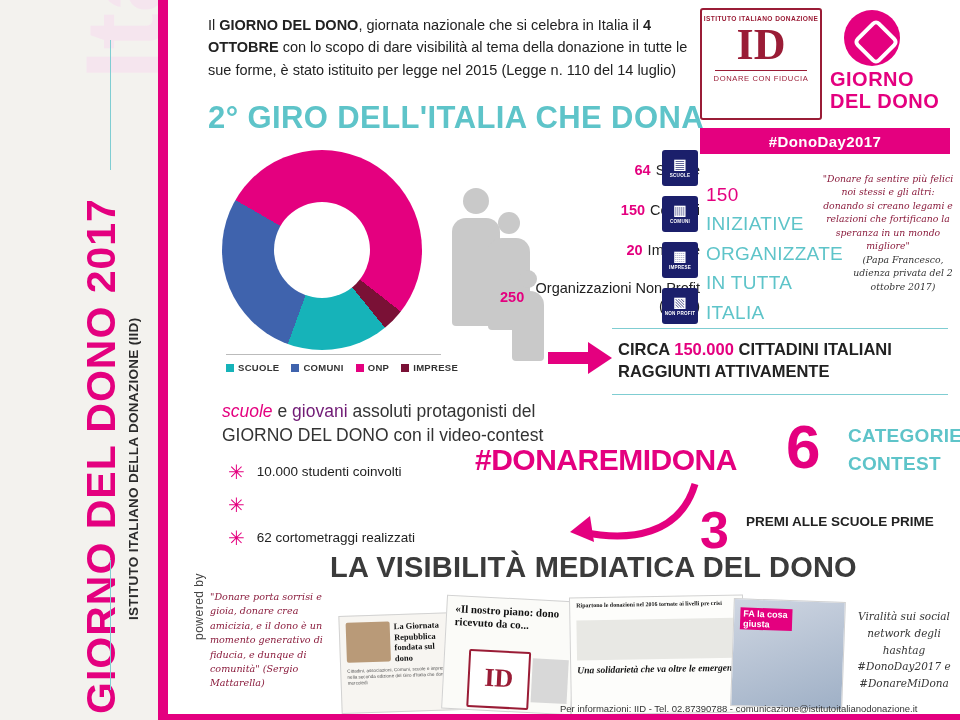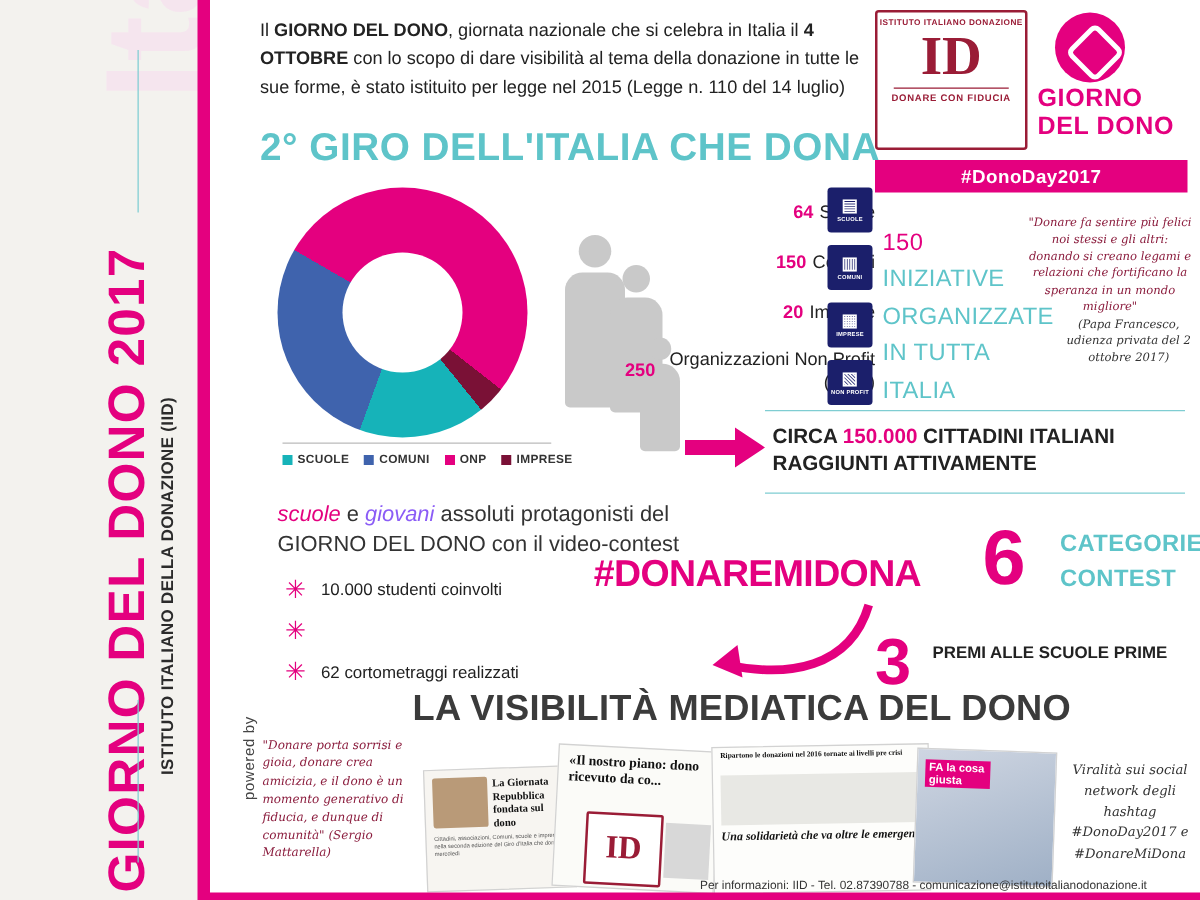--- a/index.html
+++ b/index.html
@@ -57,21 +57,21 @@
     position:absolute;left:700px;top:8px;width:250px;height:120px;
   }
   #iid-logo{
     position:absolute;left:0;top:0;width:122px;height:112px;
     border:2px solid #9a1c36;border-radius:3px;background:#fff;
     text-align:center;box-sizing:border-box;
   }
   #iid-logo .t{font-size:6.6px;font-weight:bold;color:#9a1c36;letter-spacing:.4px;margin-top:5px;}
   #iid-logo .id{font-size:44px;font-weight:bold;color:#9a1c36;line-height:46px;font-family:"Liberation Serif",serif;}
   #iid-logo .hr{width:92px;height:1px;background:#9a1c36;margin:2px auto 3px;}
-  #iid-logo .b{font-size:7.6px;font-weight:bold;color:#9a1c36;letter-spacing:.6px;}
+  #iid-logo .b{font-size:7.6px;font-weight:normal;color:#9a1c36;letter-spacing:.6px;}
   #gdd-logo{
     position:absolute;left:130px;top:0;width:118px;height:112px;
   }
   #gdd-logo .mark{
     position:absolute;left:14px;top:2px;width:56px;height:56px;border-radius:50%;
     background:#e4007f;
   }
   #gdd-logo .mark:after{
     content:"";position:absolute;left:15px;top:15px;width:26px;height:26px;
     border:4px solid #fff;border-radius:6px;transform:rotate(45deg);
@@ -152,21 +152,21 @@
   }
   #circa .n{color:#e4007f;}
   #circa .hr{position:absolute;left:-6px;top:-10px;width:336px;height:1px;background:#7fcdd2;}
   #circa .hr2{position:absolute;left:-6px;top:56px;width:336px;height:1px;background:#7fcdd2;}
   
   #scuole-txt{
     position:absolute;left:222px;top:400px;width:390px;
     font-size:17.5px;color:#333;line-height:1.35;
   }
   #scuole-txt .hi{color:#e4007f;font-style:italic;}
-  #scuole-txt .hi2{color:#8b5cf6;font-style:italic;}
+  #scuole-txt .hi2{color:#701a75;}
   #bullets{position:absolute;left:228px;top:455px;width:300px;}
   #bullets .b{display:flex;align-items:center;height:33px;font-size:13.5px;color:#222;}
   #bullets .ast{color:#e4007f;font-size:20px;margin-right:12px;line-height:1;}
   
   #hashbig{
     position:absolute;left:475px;top:443px;
     font-size:30px;font-weight:bold;color:#e4007f;letter-spacing:-.5px;
   }
   #arrow2{position:absolute;left:560px;top:480px;width:140px;height:80px;}
   

